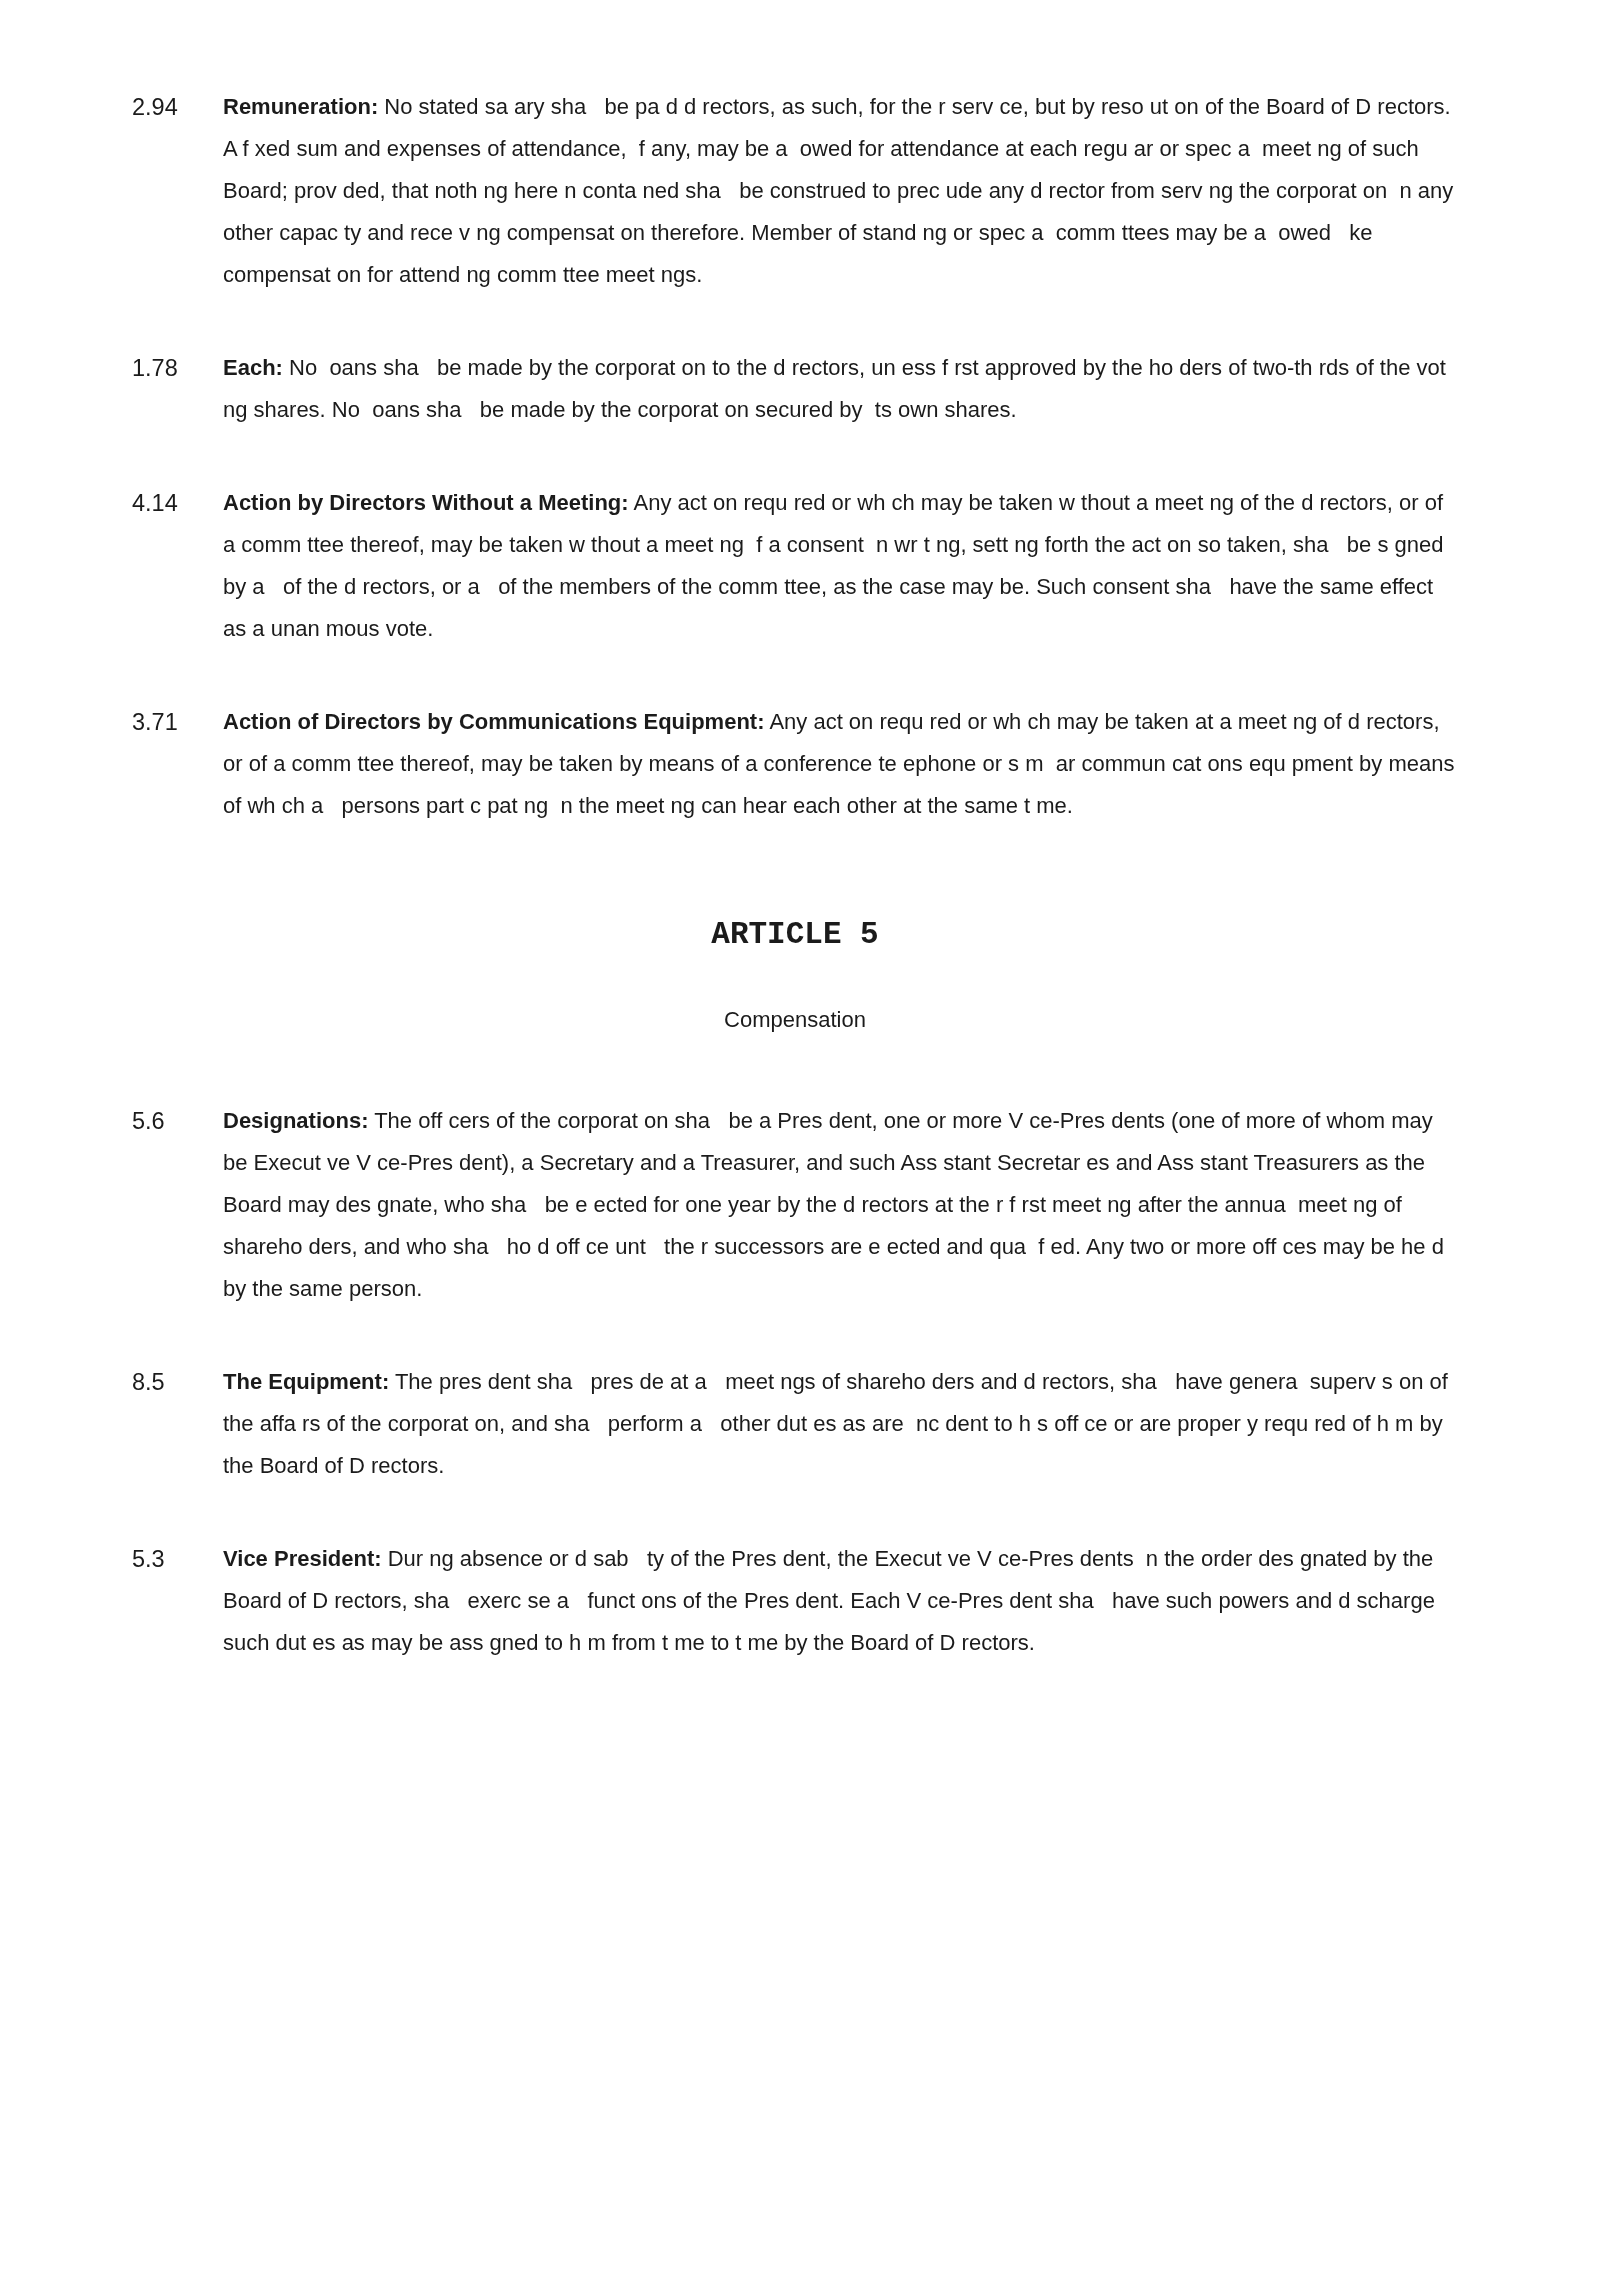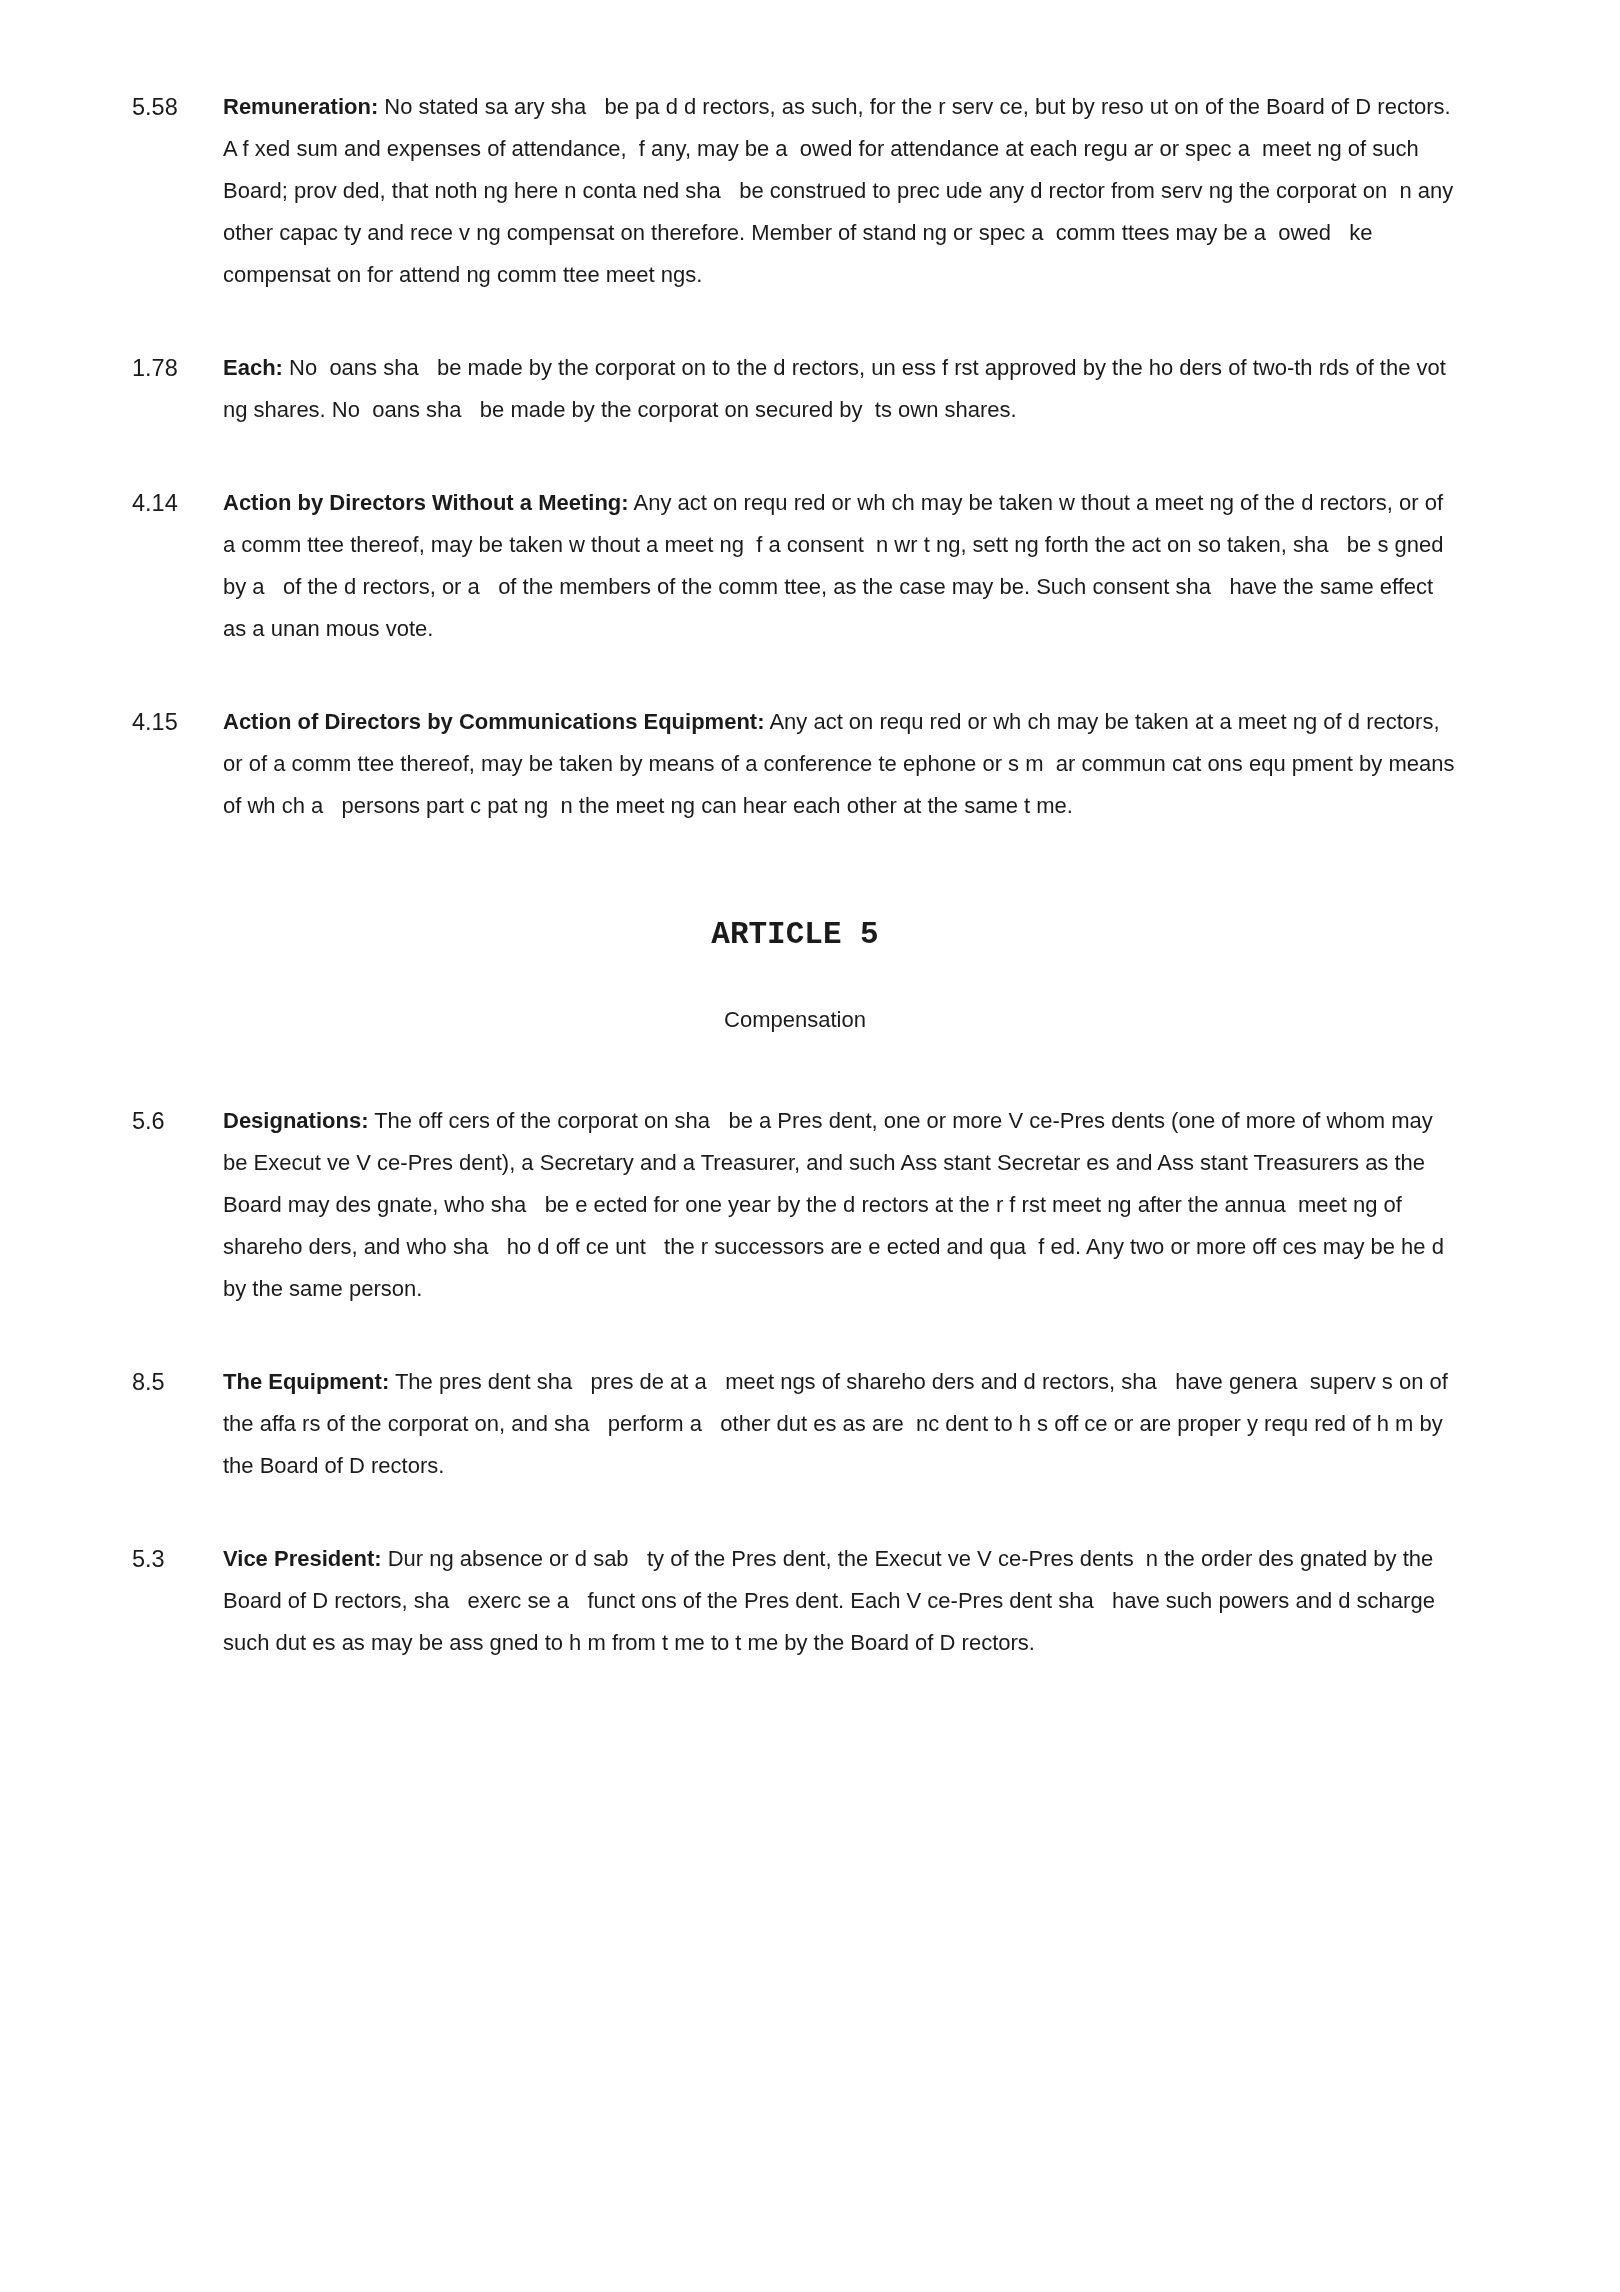--- a/index.html
+++ b/index.html
@@ -54,36 +54,36 @@
     line-height: 30px;
     margin: 53px 0 65px 0;
   }
 </style>
 </head>
 <body>
 
 <div class="page">
 
   <section class="section">
-    <div class="section-number">5.58</div>
+    <div class="section-number">2.94</div>
     <p class="section-text"><strong class="section-title">Remuneration:</strong><span> No stated sa ary sha   be pa d d rectors, as such, for the r serv ce, but by reso ut on of the Board of D rectors. A f xed sum and expenses of attendance,  f any, may be a  owed for attendance at each regu ar or spec a  meet ng of such Board; prov ded, that noth ng here n conta ned sha   be construed to prec ude any d rector from serv ng the corporat on  n any other capac ty and rece v ng compensat on therefore. Member of stand ng or spec a  comm ttees may be a  owed   ke compensat on for attend ng comm ttee meet ngs.</span></p>
   </section>
 
   <section class="section">
     <div class="section-number">1.78</div>
     <p class="section-text"><strong class="section-title">Each:</strong><span> No  oans sha   be made by the corporat on to the d rectors, un ess f rst approved by the ho ders of two-th rds of the vot ng shares. No  oans sha   be made by the corporat on secured by  ts own shares.</span></p>
   </section>
 
   <section class="section">
     <div class="section-number">4.14</div>
     <p class="section-text"><strong class="section-title">Action by Directors Without a Meeting:</strong><span> Any act on requ red or wh ch may be taken w thout a meet ng of the d rectors, or of a comm ttee thereof, may be taken w thout a meet ng  f a consent  n wr t ng, sett ng forth the act on so taken, sha   be s gned by a   of the d rectors, or a   of the members of the comm ttee, as the case may be. Such consent sha   have the same effect as a unan mous vote.</span></p>
   </section>
 
   <section class="section">
-    <div class="section-number">4.15</div>
+    <div class="section-number">3.71</div>
     <p class="section-text"><strong class="section-title">Action of Directors by Communications Equipment:</strong><span> Any act on requ red or wh ch may be taken at a meet ng of d rectors, or of a comm ttee thereof, may be taken by means of a conference te ephone or s m  ar commun cat ons equ pment by means of wh ch a   persons part c pat ng  n the meet ng can hear each other at the same t me.</span></p>
   </section>
 
   <h1 class="article-heading">ARTICLE 5</h1>
   <h2 class="article-subheading">Compensation</h2>
 
   <section class="section">
     <div class="section-number">5.6</div>
     <p class="section-text"><strong class="section-title">Designations:</strong><span> The off cers of the corporat on sha   be a Pres dent, one or more V ce-Pres dents (one of more of whom may be Execut ve V ce-Pres dent), a Secretary and a Treasurer, and such Ass stant Secretar es and Ass stant Treasurers as the Board may des gnate, who sha   be e ected for one year by the d rectors at the r f rst meet ng after the annua  meet ng of shareho ders, and who sha   ho d off ce unt   the r successors are e ected and qua  f ed. Any two or more off ces may be he d by the same person.</span></p>
   </section>

